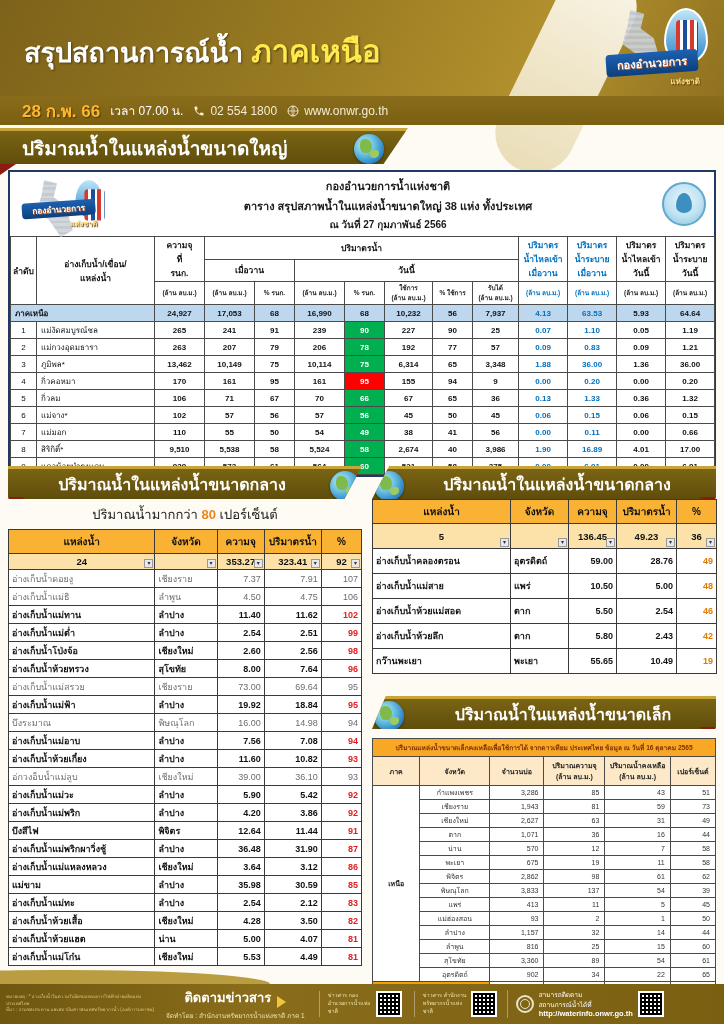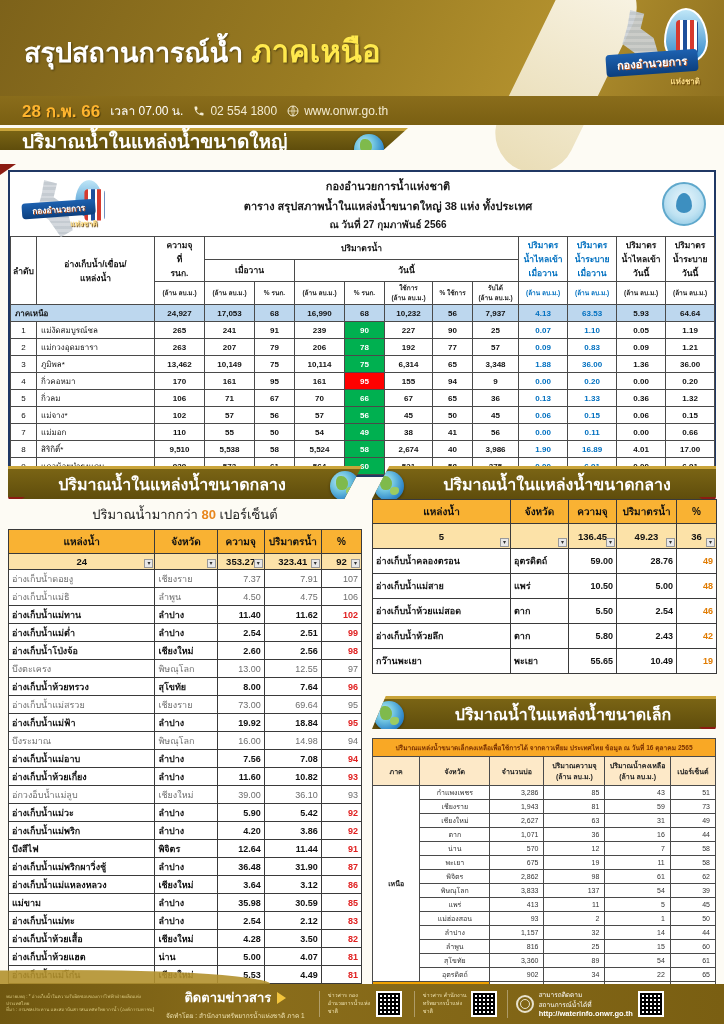--- a/index.html
+++ b/index.html
@@ -37,21 +37,21 @@
 
   
   .banner { position:relative; background:linear-gradient(180deg,#7a6414,#5f4d0c); border-top:3px solid #c9a43a;
     color:#fff; font-weight:bold; display:flex; align-items:center; }
   .banner .fold { position:absolute; bottom:-10px; width:0; height:0; border-style:solid; }
   .globe { width:30px; height:30px; border-radius:50%; background:radial-gradient(circle at 35% 35%,#bfe9f5 0%,#6fc3e0 35%,#2e86c9 70%,#1b5f95 100%);
     box-shadow:0 1px 3px rgba(0,0,0,.4); position:relative; flex:none; }
   .globe::before { content:""; position:absolute; left:6px; top:5px; width:12px; height:14px; background:#7fba4c; border-radius:40% 60% 50% 50%; }
   .globe::after { content:""; position:absolute; right:5px; bottom:6px; width:9px; height:8px; background:#9ccb62; border-radius:50% 40% 60% 50%; }
 
-  .banner1 { position:absolute; top:128px; left:0; width:408px; height:22px; padding-left:22px;
+  .banner1 { position:absolute; top:128px; left:0; width:408px; height:36px; padding-left:22px;
     font-size:19px; clip-path:polygon(0 0,100% 0,94% 100%,0 100%); }
   .banner1 .globe { position:absolute; right:24px; top:3px; }
   .fold-left { position:absolute; top:164px; left:0; width:0; height:0;
     border-top:11px solid #8c1c12; border-right:16px solid transparent; }
 
   
   .big-wrap { position:absolute; top:170px; left:8px; width:708px; background:#fff; border:2px solid #203864; }
   .big-head { display:flex; align-items:center; padding:4px 8px; }
   .big-head .mini-logo { position:relative; width:96px; height:56px; flex:none; transform:scale(.92); }
   .big-head .titles { flex:1; text-align:center; color:#1a1a1a; }
@@ -118,21 +118,21 @@
   table.small tr.total td.label { background:#f0a202; color:#5c2c00; }
 
   
   .footer { position:absolute; bottom:0; left:0; width:724px; height:40px;
     background:linear-gradient(90deg,#6f5710 0%,#8a6d1b 35%,#7a5f12 100%); display:flex; align-items:center; }
   .footer::before { content:""; position:absolute; top:-14px; left:0; width:300px; height:14px;
     background:#b3912e; clip-path:ellipse(70% 100% at 20% 100%); opacity:.9; }
   .foot-notes { width:158px; padding-left:6px; }
   .foot-notes div { font-size:4.6px; color:#d9c87e; line-height:1.5; }
   .follow { display:flex; flex-direction:column; align-items:center; margin:0 8px; }
-  .follow .fl { color:#fff; font-size:13px; font-weight:bold; display:flex; align-items:center; gap:6px; }
+  .follow .fl { color:#fff; font-size:13px; font-weight:bold; display:flex; align-items:flex-end; gap:6px; }
   .follow .arrow { width:0; height:0; border-left:9px solid #f3c53d; border-top:6px solid transparent; border-bottom:6px solid transparent; }
   .follow .by { color:#f0e3b0; font-size:6.5px; margin-top:3px; }
   .qr-block { display:flex; align-items:center; gap:4px; margin:0 6px; border-left:1px solid rgba(255,255,255,.35); padding-left:8px; }
   .qr-label { color:#f0e3b0; font-size:5.5px; width:44px; line-height:1.4; }
   .qr { width:26px; height:26px; background:#fff; padding:2px; }
   .qr i { display:block; width:100%; height:100%;
     background: repeating-linear-gradient(0deg,#000 0 2px,transparent 2px 4px),
                 repeating-linear-gradient(90deg,#000 0 2px,#fff 2px 4px); }
   .water-link { display:flex; align-items:center; gap:5px; margin-left:4px; border-left:1px solid rgba(255,255,255,.35); padding-left:8px; }
   .water-link .txt { color:#fff; font-size:6.5px; line-height:1.5; }
@@ -508,27 +508,20 @@
             <td class="num">2.51</td>
             <td class="pct">99</td>
           </tr>
           <tr class="strong">
             <td class="name">อ่างเก็บน้ำโป่งจ้อ</td>
             <td class="name">เชียงใหม่</td>
             <td class="num">2.60</td>
             <td class="num">2.56</td>
             <td class="pct">98</td>
           </tr>
-          <tr class="muted">
-            <td class="name">บึงตะเครง</td>
-            <td class="name">พิษณุโลก</td>
-            <td class="num">13.00</td>
-            <td class="num">12.55</td>
-            <td class="pct">97</td>
-          </tr>
           <tr class="strong">
             <td class="name">อ่างเก็บน้ำห้วยทรวง</td>
             <td class="name">สุโขทัย</td>
             <td class="num">8.00</td>
             <td class="num">7.64</td>
             <td class="pct">96</td>
           </tr>
           <tr class="muted">
             <td class="name">อ่างเก็บน้ำแม่สรวย</td>
             <td class="name">เชียงราย</td>

